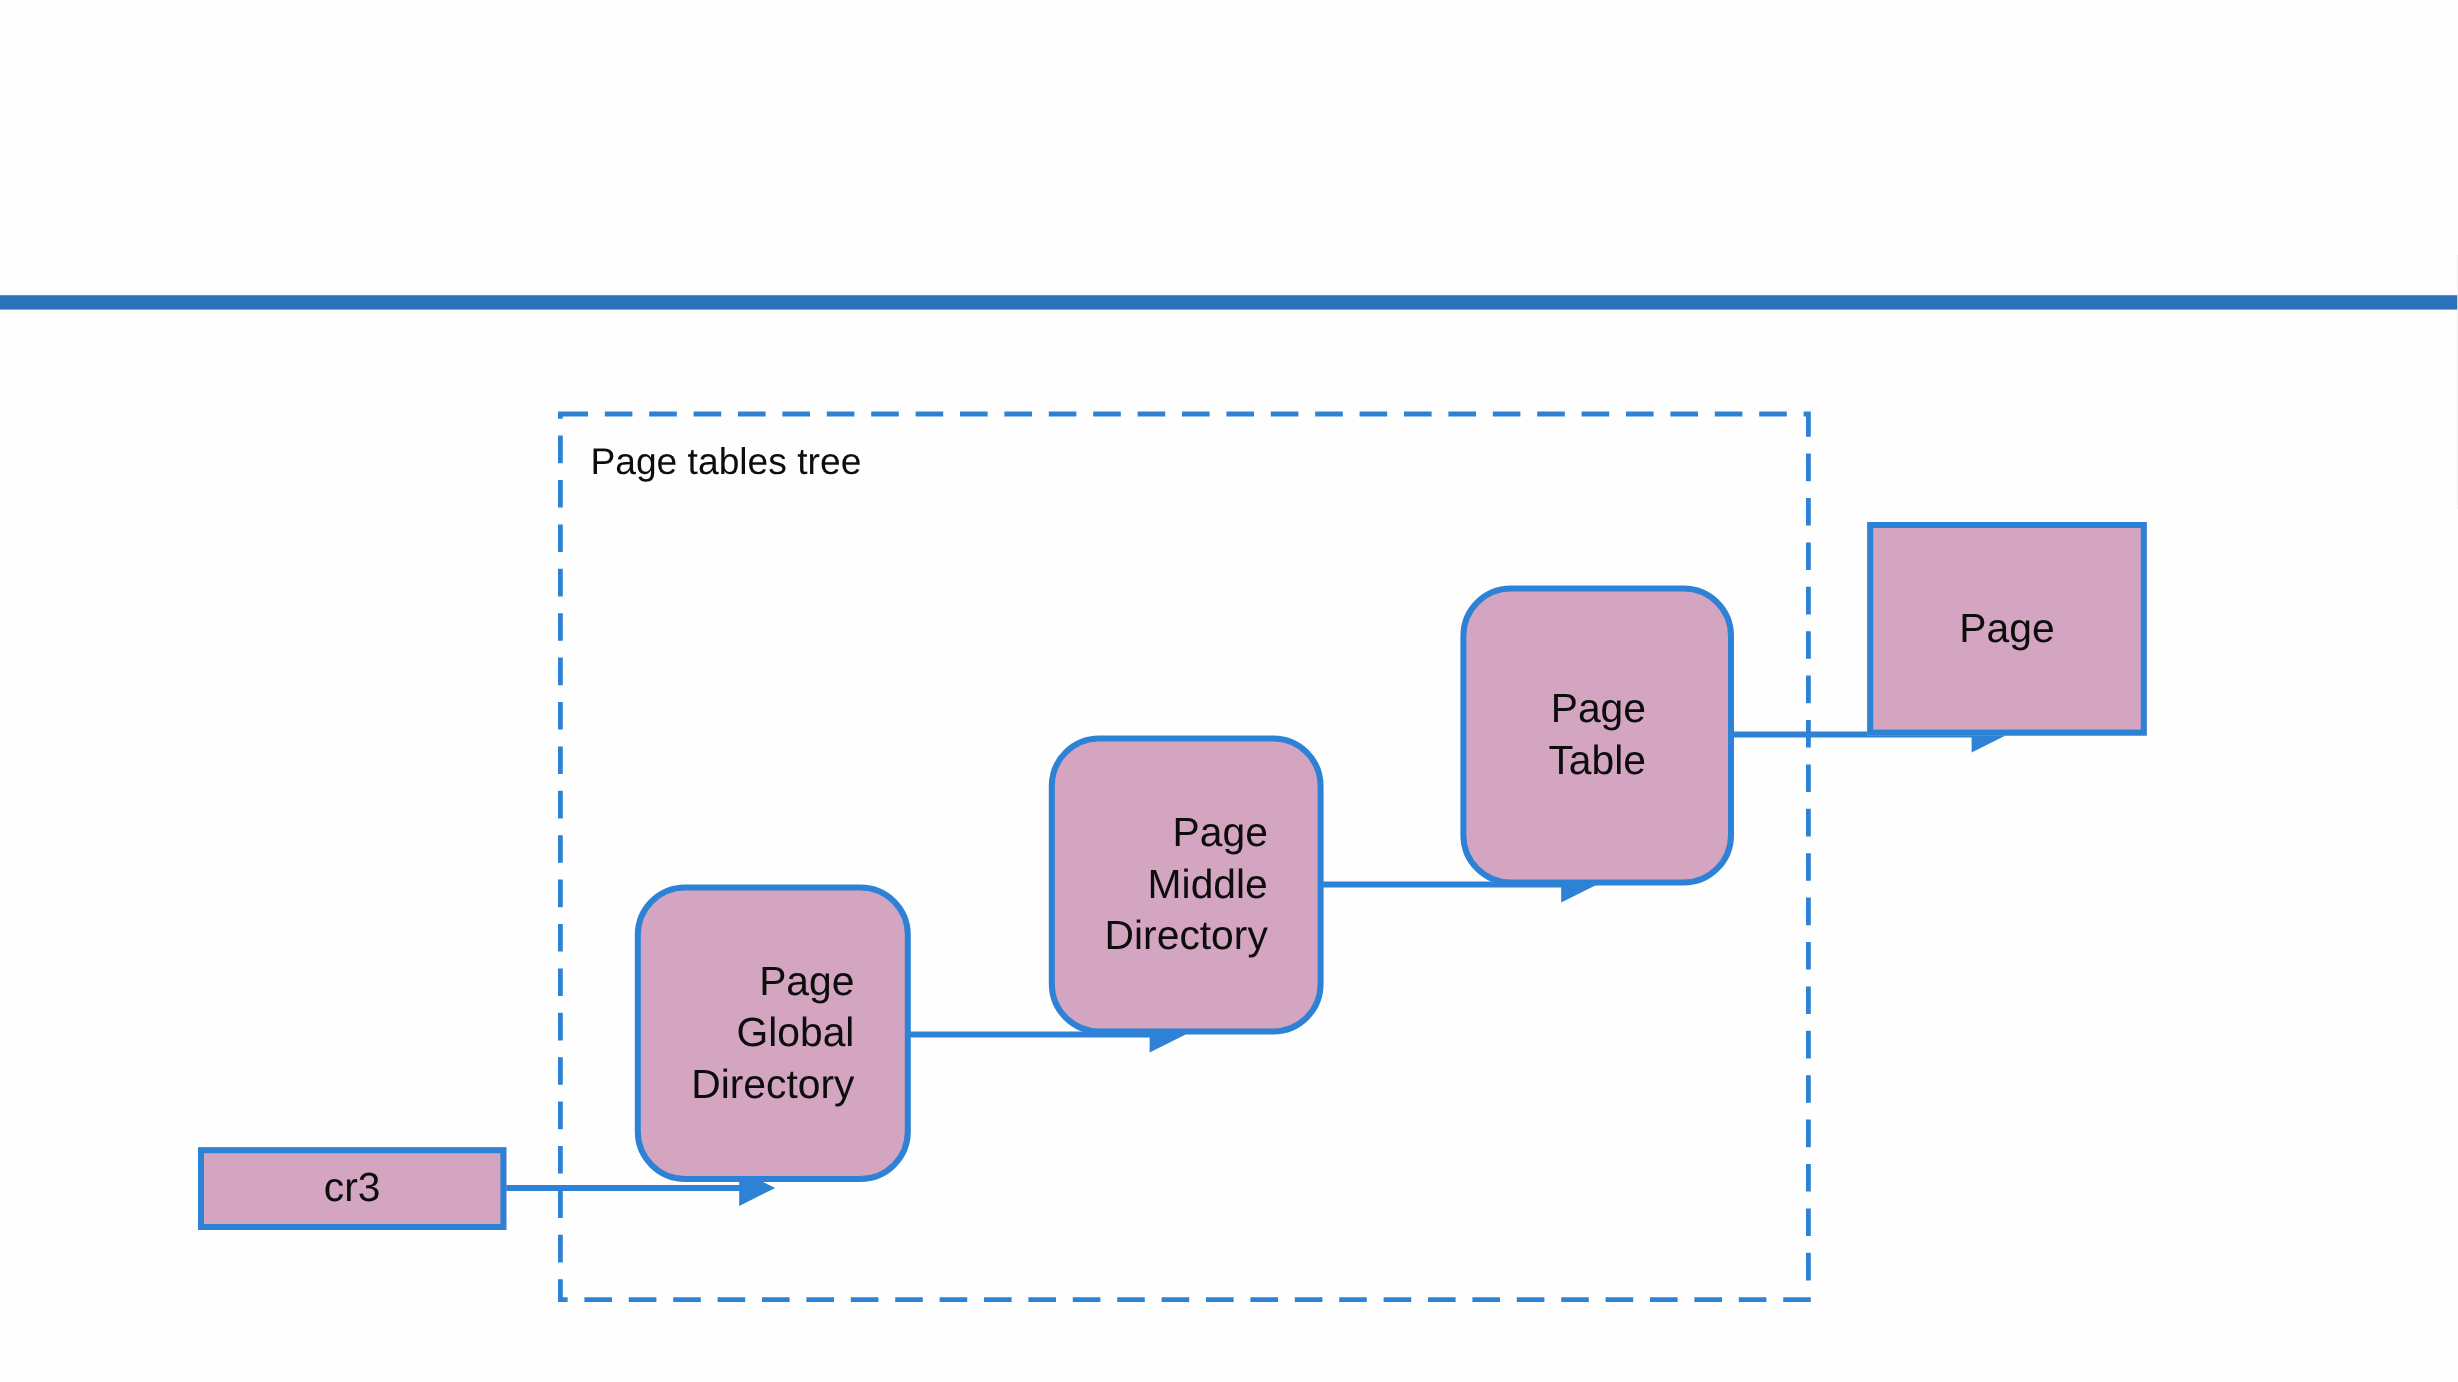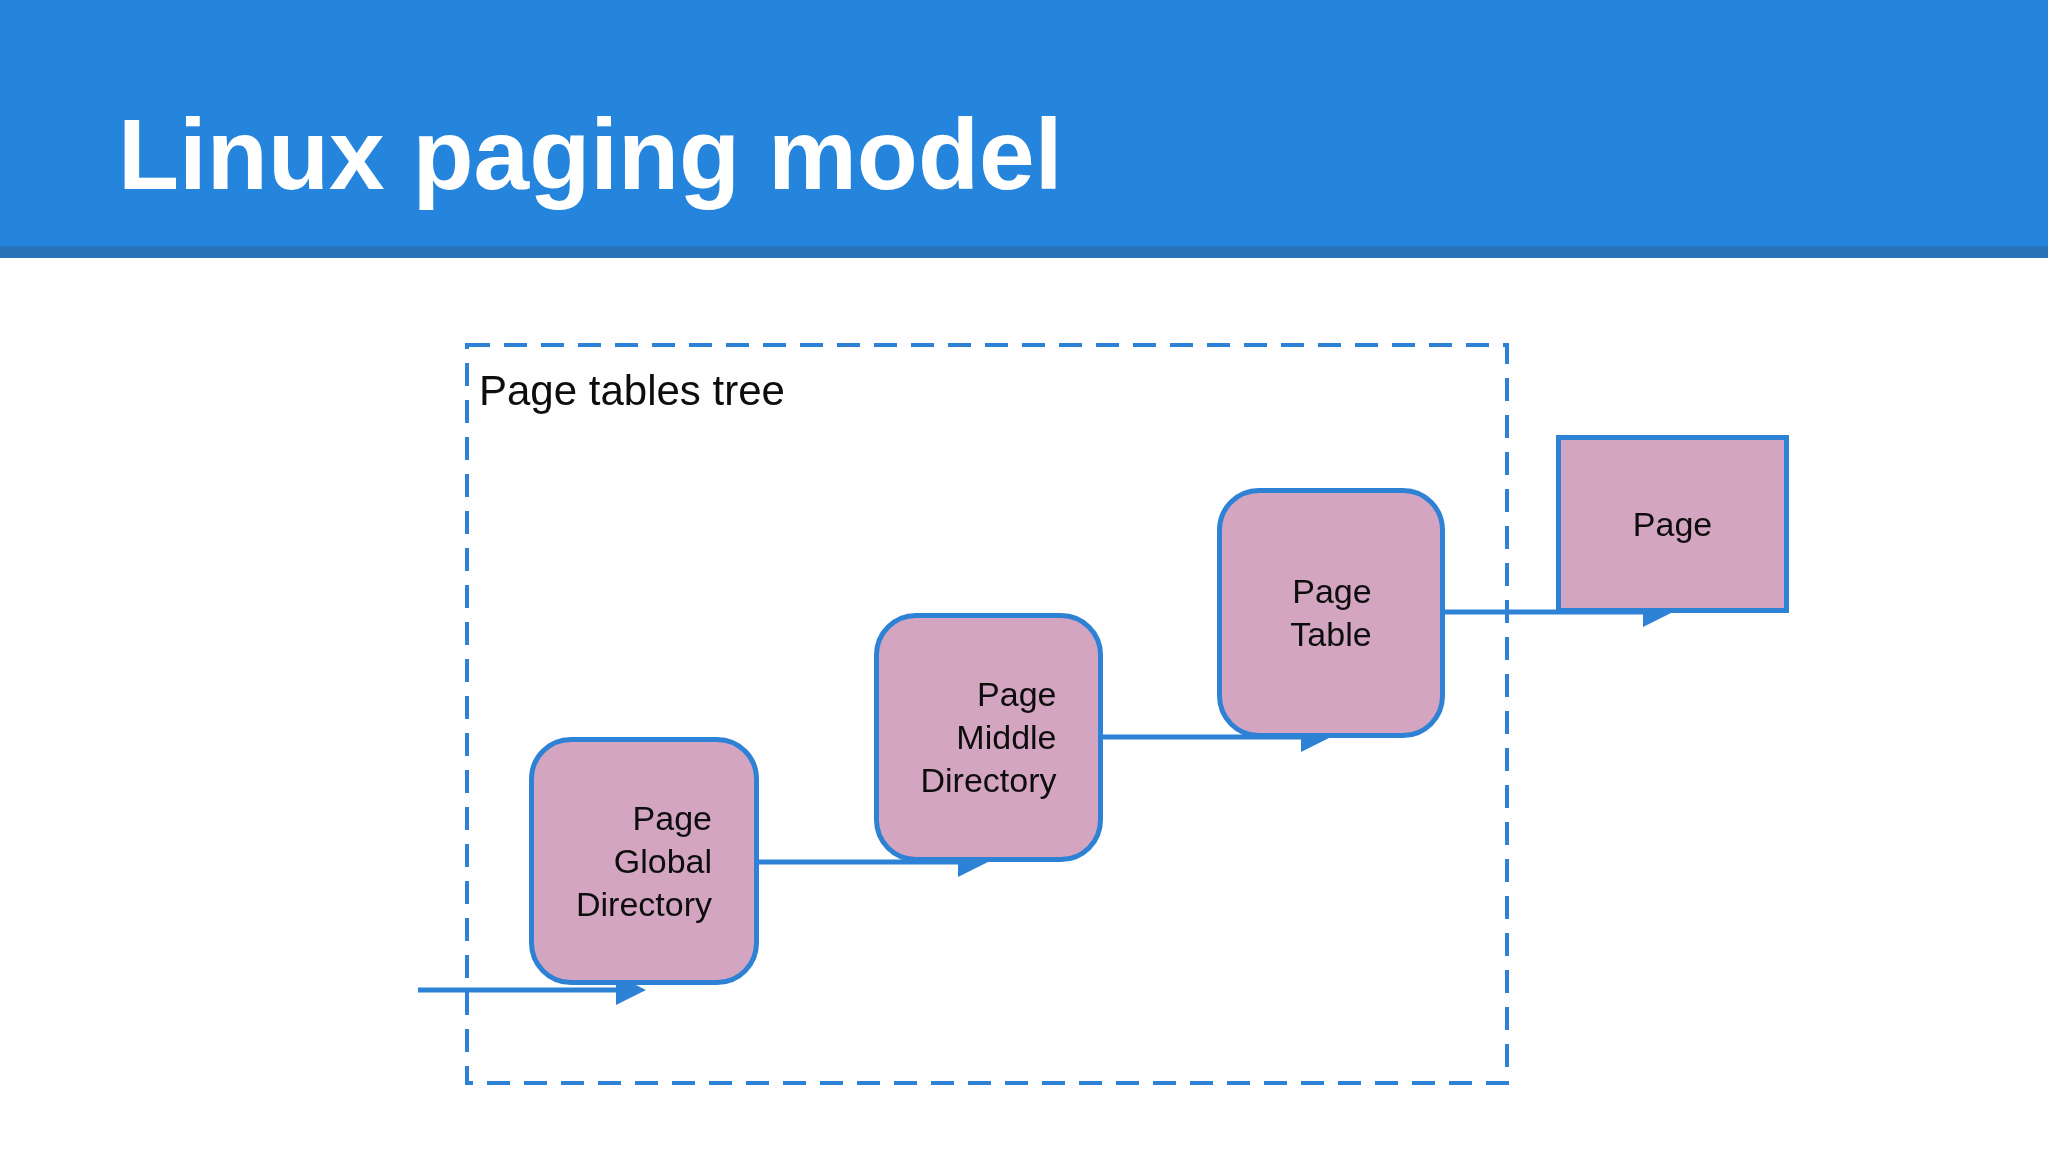--- a/index.html
+++ b/index.html
@@ -63,23 +63,23 @@
     fill: none;
   }
   .edge-head {
     fill: var(--accent-blue, #2d82d5);
     stroke: none;
   }
 
   
   .group-label {
     position: absolute;
-    left: 479px;
+    left: 492px;
     top: 366px;
-    font-size: 42px;
+    font-size: 31px;
     line-height: 1.2;
     color: var(--label-text, #0d0d0d);
   }
 
   
   .node {
     position: absolute;
     box-sizing: border-box;
     background: var(--node-fill, #d4a5c1);
     border: 5px solid var(--accent-blue, #2d82d5);
@@ -98,23 +98,20 @@
   .node-pgd  { left: 529px;  top: 737px; width: 230px; height: 248px; }
   .node-pmd  { left: 874px;  top: 613px; width: 229px; height: 249px; }
   .node-pt   { left: 1217px; top: 488px; width: 228px; height: 250px; }
   .node-page { left: 1556px; top: 435px; width: 233px; height: 178px; }
 </style>
 </head>
 <body>
 
 <div class="slide">
 
-  <div class="header">
-    <h1 class="slide-title">Linux paging model</h1>
-  </div>
   <div class="header-strip"></div>
 
   <svg class="connector-layer" viewBox="0 0 2048 1152">
 
     <rect class="group-rect" x="467" y="345" width="1040" height="738"></rect>
 
     <g>
       <line class="edge-line" x1="418" y1="990" x2="618" y2="990"></line>
       <polygon class="edge-head" points="616,975 616,1005 646,990"></polygon>
     </g>
@@ -130,20 +127,21 @@
     </g>
 
     <g>
       <line class="edge-line" x1="1441" y1="612" x2="1645" y2="612"></line>
       <polygon class="edge-head" points="1643,597 1643,627 1673,612"></polygon>
     </g>
   </svg>
 
   <div class="group-label">Page tables tree</div>
 
+  <div class="node node-cr3">cr3</div>
 
   <div class="node rounded node-pgd">Page
 Global
 Directory</div>
 
   <div class="node rounded node-pmd">Page
 Middle
 Directory</div>
 
   <div class="node rounded node-pt">Page

